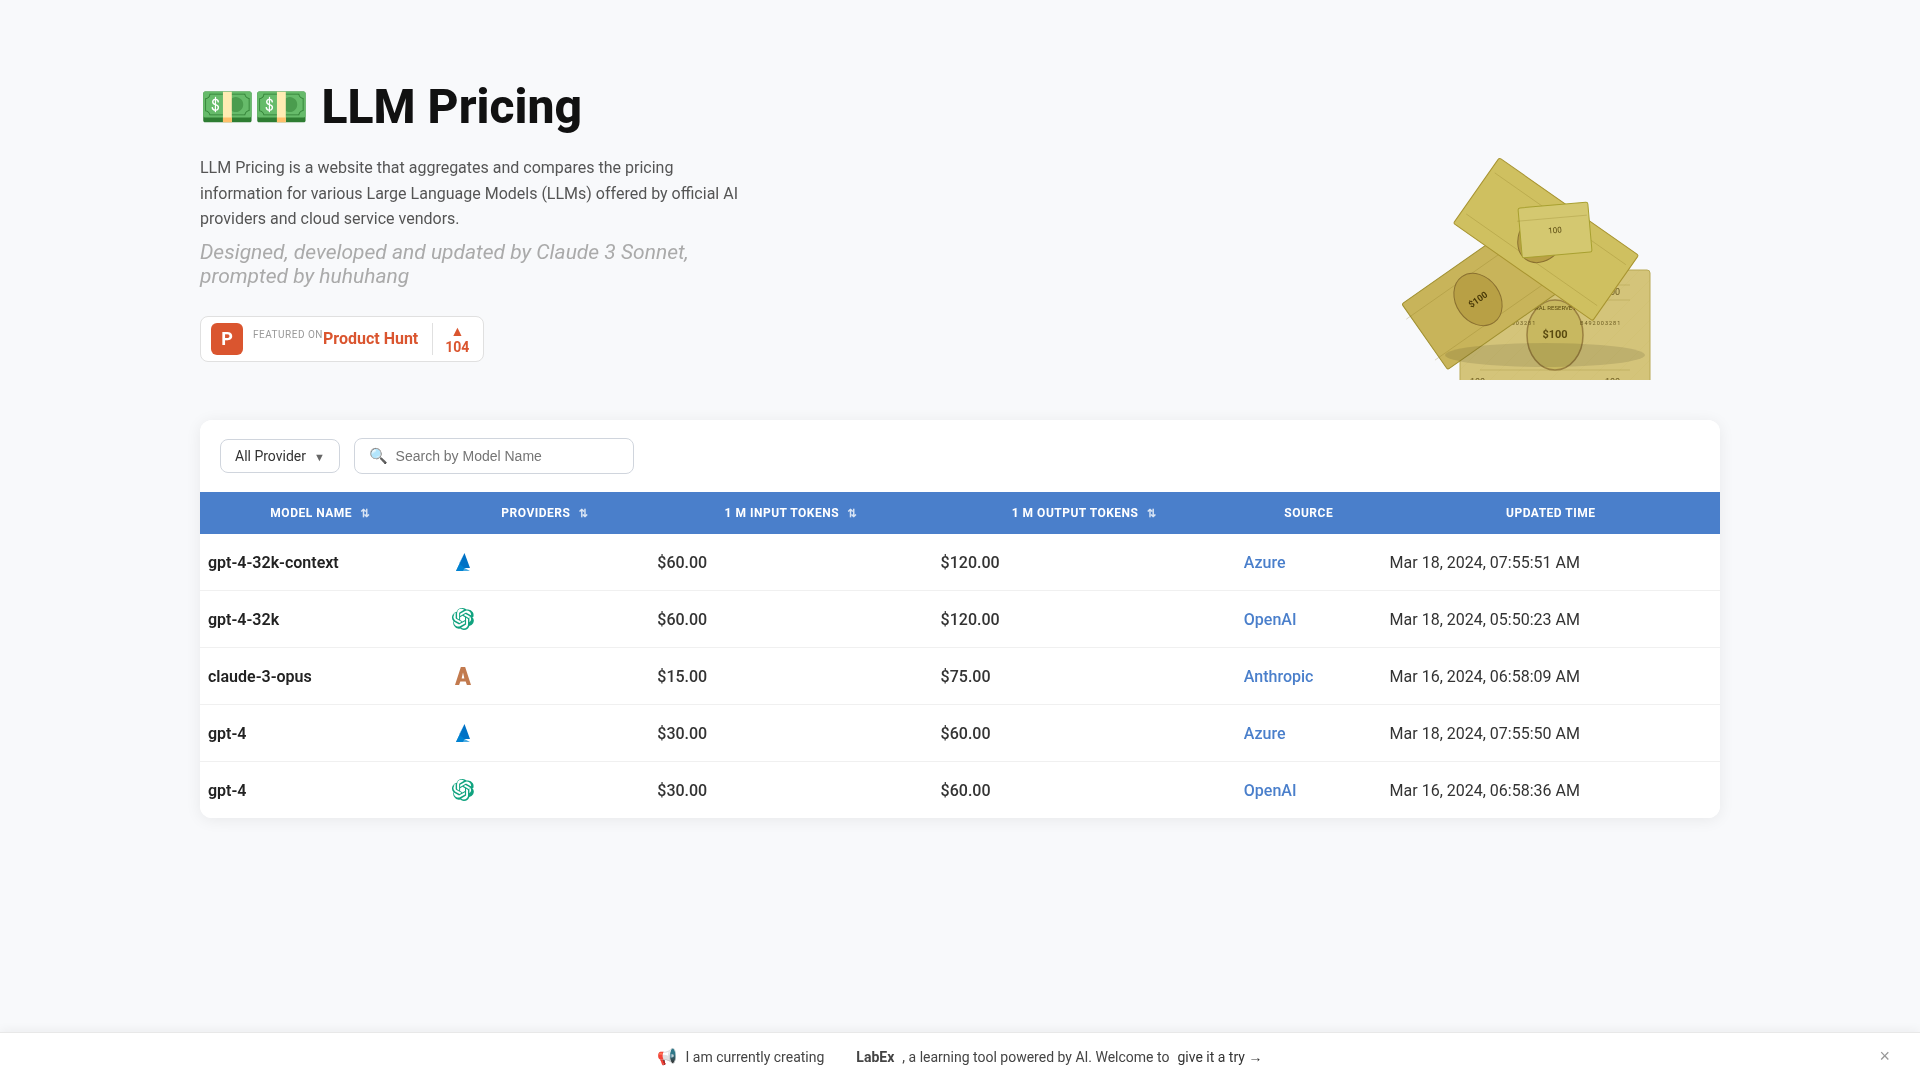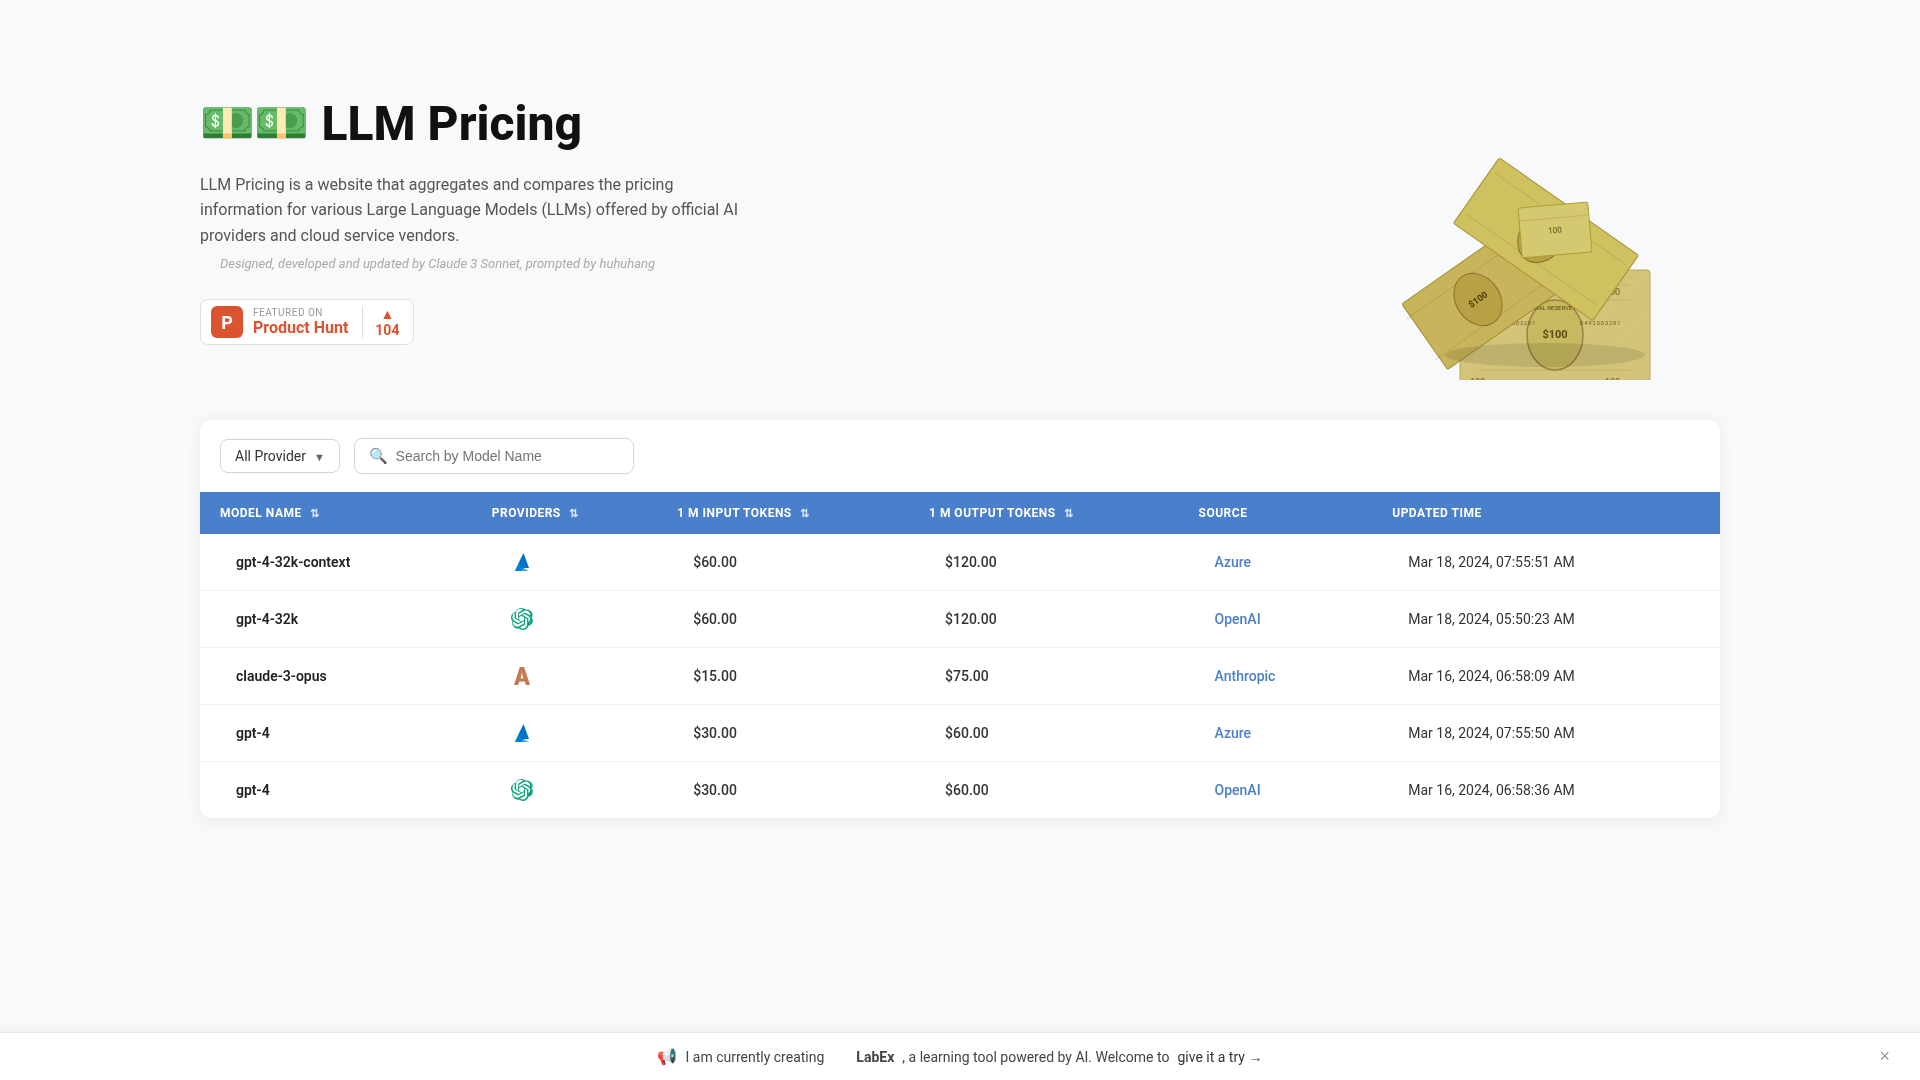--- a/index.html
+++ b/index.html
@@ -37,25 +37,24 @@
     }
 
     .hero-desc {
       font-size: 16px;
       color: #555;
       line-height: 1.6;
       margin-bottom: 8px;
     }
 
     .hero-credit {
-      font-size: 13px;
+      font-size: 21px;
       color: #aaa;
       font-style: italic;
       margin-bottom: 28px;
-      margin-left: 20px;
     }
 
     .product-hunt-badge {
       display: inline-flex;
       align-items: center;
       border: 1.5px solid #e0e0e0;
       border-radius: 8px;
       padding: 6px 14px 6px 10px;
       background: white;
       cursor: pointer;
@@ -71,21 +70,21 @@
       display: flex;
       align-items: center;
       justify-content: center;
       color: white;
       font-weight: bold;
       font-size: 18px;
     }
 
     .ph-text-block {
       display: flex;
-      flex-direction: column;
+      flex-direction: row;
     }
 
     .ph-featured-text {
       font-size: 10px;
       text-transform: uppercase;
       color: #999;
       letter-spacing: 0.5px;
     }
 
     .ph-name {
@@ -195,21 +194,21 @@
       width: 100%;
       border-collapse: collapse;
     }
 
     thead tr {
       background: #4a7fcb;
     }
 
     thead th {
       padding: 14px 20px;
-      text-align: left;
+      text-align: center;
       font-size: 12px;
       font-weight: 700;
       color: white;
       letter-spacing: 0.5px;
       text-transform: uppercase;
       cursor: pointer;
       white-space: nowrap;
     }
 
     thead th .sort-icon {
@@ -222,22 +221,22 @@
     tbody tr {
       border-bottom: 1px solid #f0f0f0;
       background: white;
     }
 
     tbody tr:last-child {
       border-bottom: none;
     }
 
     tbody td {
-      padding: 14px 36px;
-      font-size: 14px;
+      padding: 14px 8px;
+      font-size: 16px;
       color: #333;
     }
 
     .model-name {
       font-weight: 600;
       color: #222;
     }
 
     .provider-icon {
       width: 28px;

